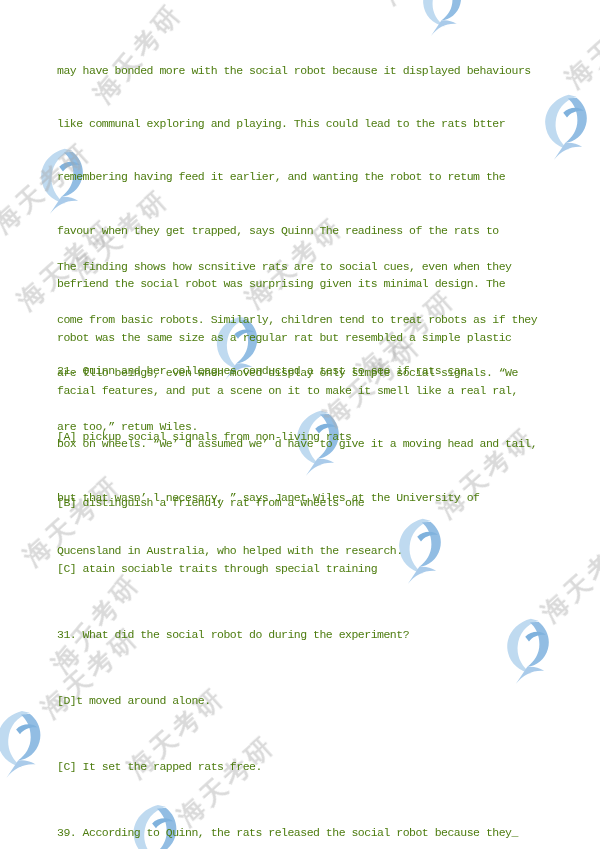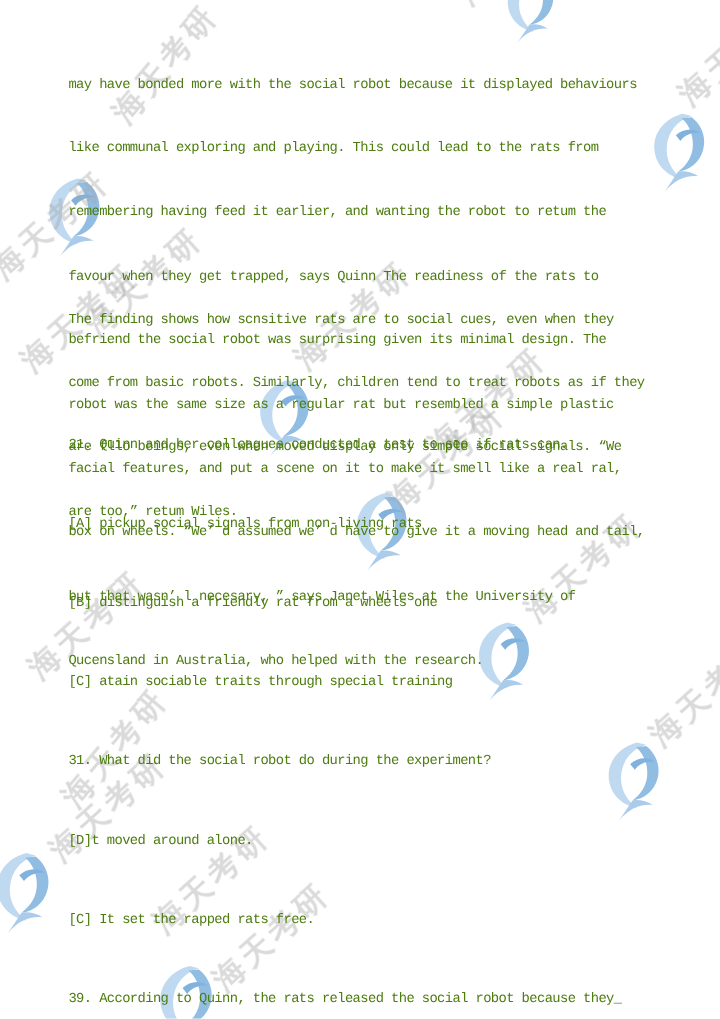--- a/index.html
+++ b/index.html
@@ -97,21 +97,21 @@
     <div class="wm-text" style="left:120px;top:760px">海天考研</div>
     <div class="wm-text" style="left:170px;top:808px">海天考研</div>
     <div class="wm-text" style="left:374px;top:-14px">海天考研</div>
     <div class="wm-text" style="left:558px;top:70px">海天考研</div>
   </div>
 
   <div class="text-layer">
 
     <div class="para" id="para1">
       <div>may have bonded more with the social robot because it displayed behaviours</div>
-      <div>like communal exploring and playing. This could lead to the rats from</div>
+      <div>like communal exploring and playing. This could lead to the rats btter</div>
       <div>remembering having feed it earlier, and wanting the robot to retum the</div>
       <div>favour when they get trapped, says Quinn The readiness of the rats to</div>
       <div>befriend the social robot was surprising given its minimal design. The</div>
       <div>robot was the same size as a regular rat but resembled a simple plastic</div>
       <div>facial features, and put a scene on it to make it smell like a real ral,</div>
       <div>box on wheels. “We’ d assumed we’ d have to give it a moving head and tail,</div>
       <div>but that wasn’ l necesary, ” says Janet Wiles at the University of</div>
       <div>Qucensland in Australia, who helped with the research.</div>
     </div>
 

